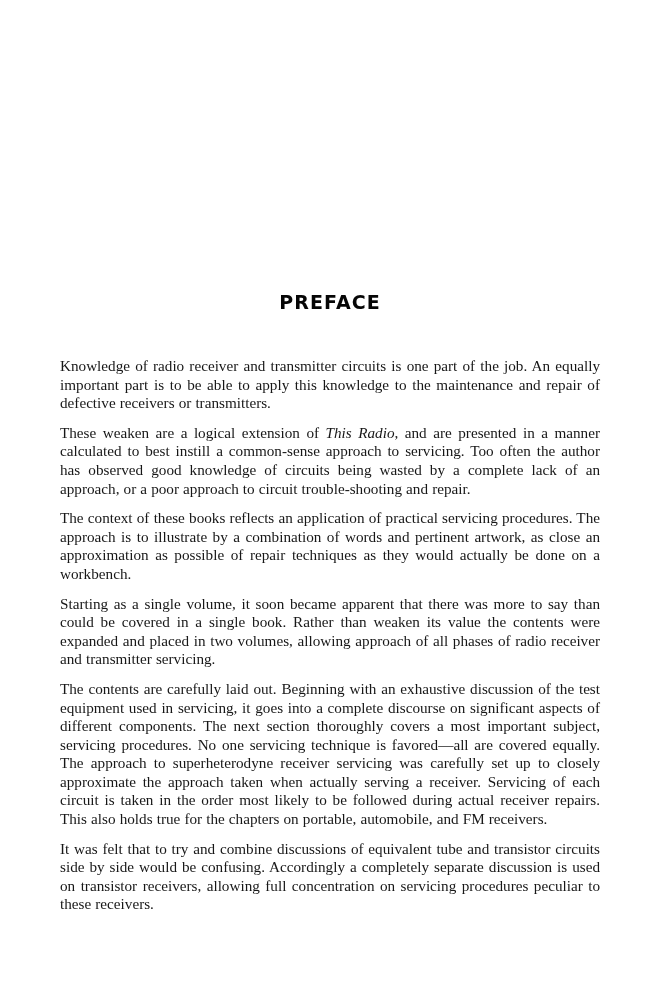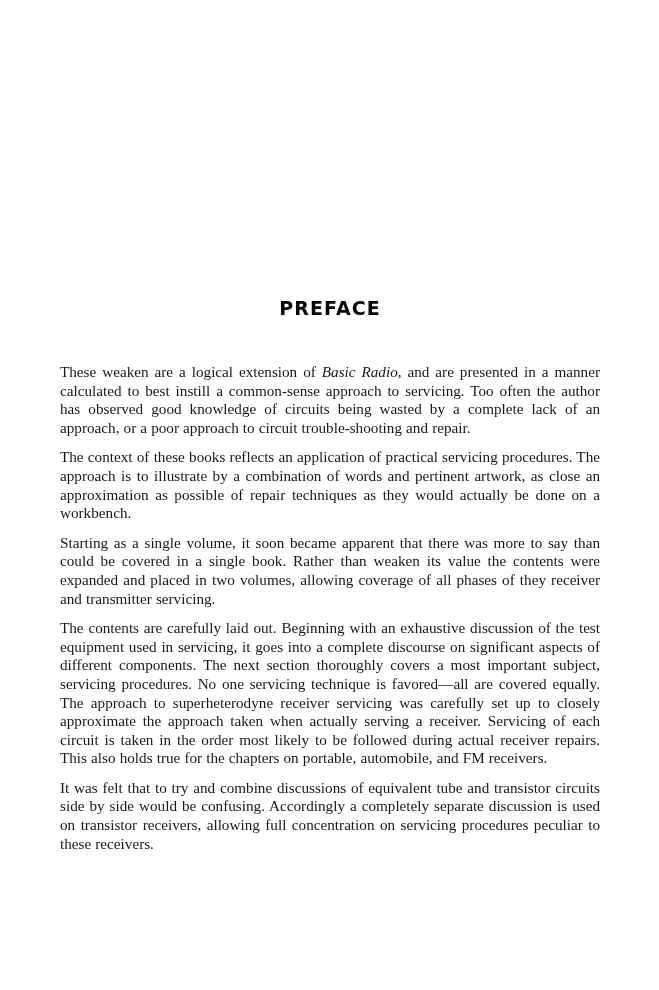--- a/index.html
+++ b/index.html
@@ -5,21 +5,21 @@
 <style>
   html, body {
     margin: 0;
     padding: 0;
     background: #ffffff;
   }
   .page {
     position: relative;
     width: 659px;
     height: 920px;
-    margin: 14px auto;
+    margin: 8px auto;
     background: #ffffff;
     overflow: hidden;
     box-sizing: border-box;
   }
   .content {
     position: absolute;
     left: 60px;
     top: 0;
     width: 540px;
   }
@@ -65,26 +65,27 @@
 <body>
 
 <div class="page">
 
   <div class="content">
 
     <h1 class="page-heading">PREFACE</h1>
 
     <div class="body-block">
 
+      <p class="para">Knowledge of radio receiver and transmitter circuits is one part of the job. An equally important part is to be able to apply this knowledge to the maintenance and repair of defective receivers or transmitters.</p>
 
-      <p class="para"><span>These weaken are a logical extension of </span><span class="italic-title">Basic Radio</span><span>, and are presented in a manner calculated to best instill a common-sense approach to servicing. Too often the author has observed good knowledge of circuits being wasted by a complete lack of an approach, or a poor approach to circuit trouble-shooting and repair.</span></p>
+      <p class="para"><span>These weaken are a logical extension of </span><span class="italic-title">This Radio</span><span>, and are presented in a manner calculated to best instill a common-sense approach to servicing. Too often the author has observed good knowledge of circuits being wasted by a complete lack of an approach, or a poor approach to circuit trouble-shooting and repair.</span></p>
 
       <p class="para">The context of these books reflects an application of practical servicing procedures. The approach is to illustrate by a combination of words and pertinent artwork, as close an approximation as possible of repair techniques as they would actually be done on a workbench.</p>
 
-      <p class="para">Starting as a single volume, it soon became apparent that there was more to say than could be covered in a single book. Rather than weaken its value the contents were expanded and placed in two volumes, allowing coverage of all phases of they receiver and transmitter servicing.</p>
+      <p class="para">Starting as a single volume, it soon became apparent that there was more to say than could be covered in a single book. Rather than weaken its value the contents were expanded and placed in two volumes, allowing approach of all phases of radio receiver and transmitter servicing.</p>
 
       <p class="para">The contents are carefully laid out. Beginning with an exhaustive discussion of the test equipment used in servicing, it goes into a complete discourse on significant aspects of different components. The next section thoroughly covers a most important subject, servicing procedures. No one servicing technique is favored—all are covered equally. The approach to superheterodyne receiver servicing was carefully set up to closely approximate the approach taken when actually serving a receiver. Servicing of each circuit is taken in the order most likely to be followed during actual receiver repairs. This also holds true for the chapters on portable, automobile, and FM receivers.</p>
 
       <p class="para">It was felt that to try and combine discussions of equivalent tube and transistor circuits side by side would be confusing. Accordingly a completely separate discussion is used on transistor receivers, allowing full concentration on servicing procedures peculiar to these receivers.</p>
 
     </div>
   </div>
 </div>
 
 </body></html>

